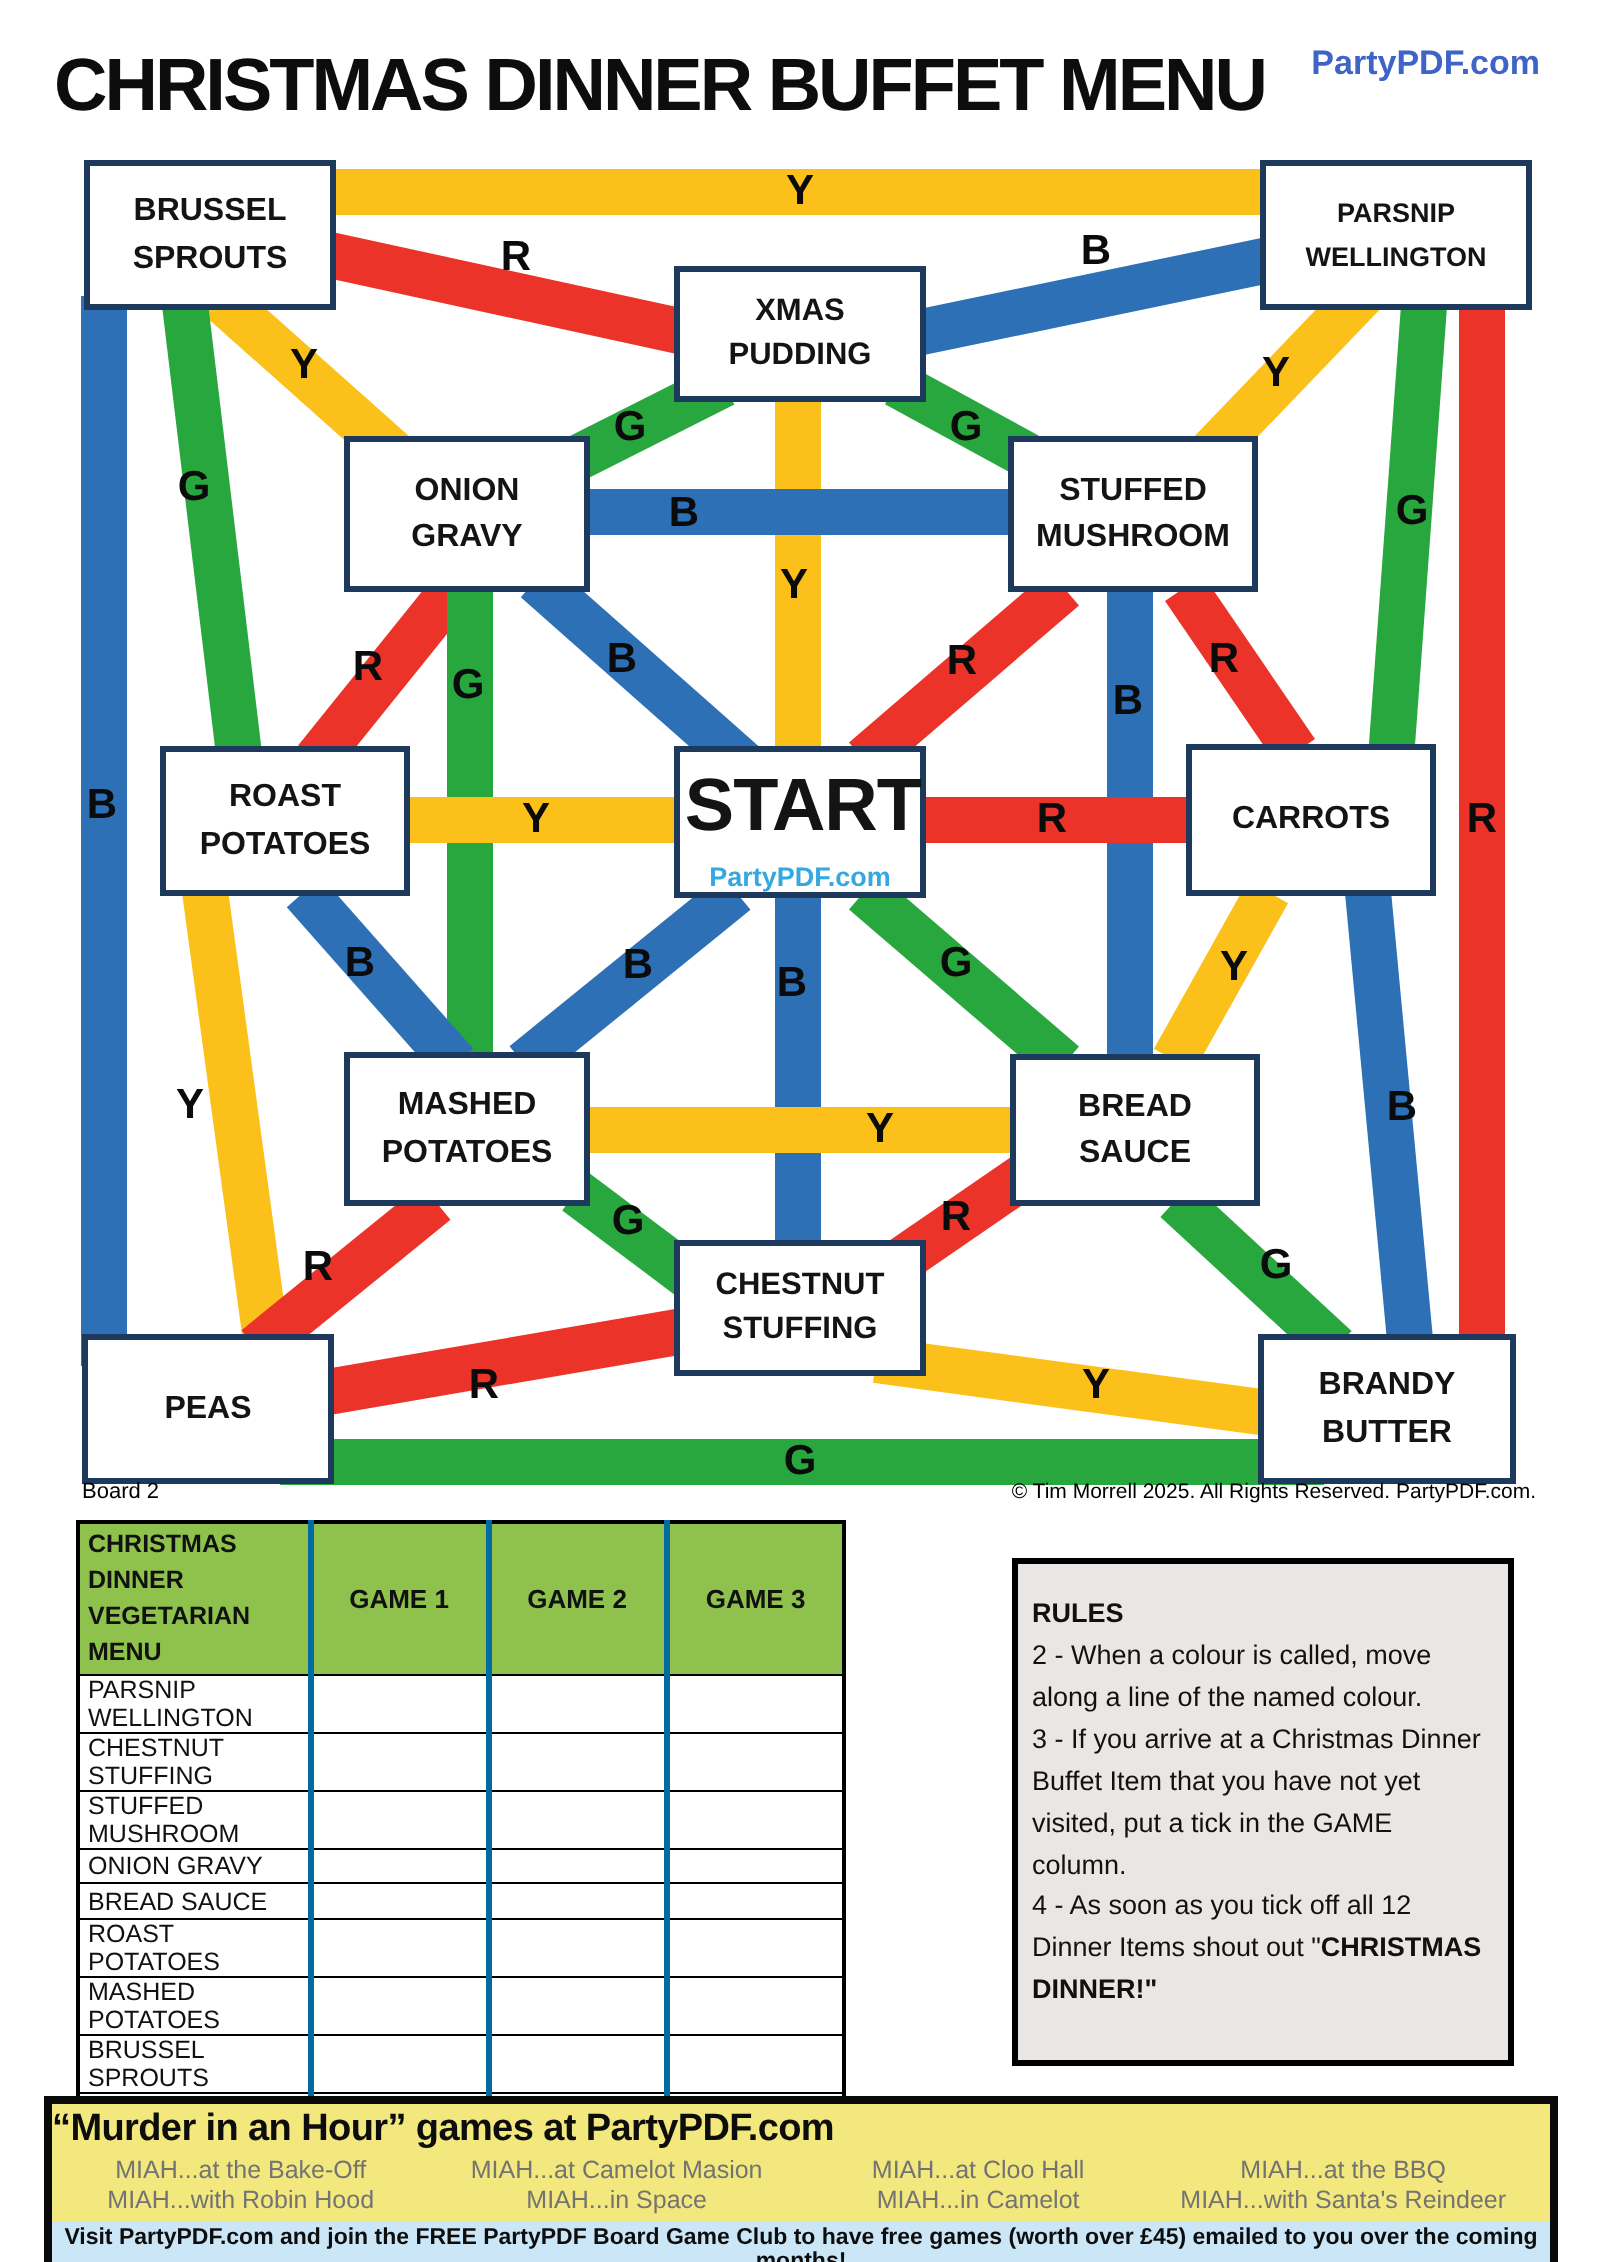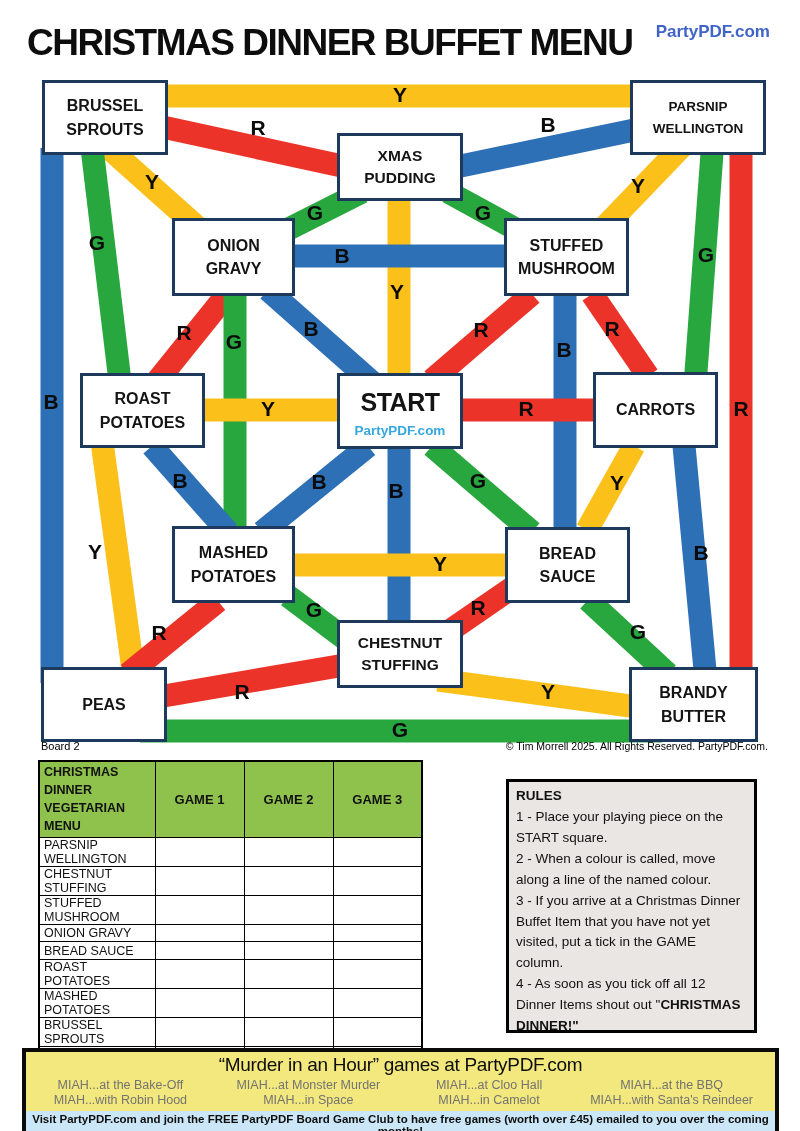--- a/index.html
+++ b/index.html
@@ -12,43 +12,43 @@
   .board{position:absolute;left:0;top:68px;width:800px;height:690px;}
   .board svg{position:absolute;left:0;top:0;}
   .board svg text{font-family:"Liberation Sans",sans-serif;font-weight:bold;font-size:21px;
                   fill:#0b0b0b;text-anchor:middle;}
   .node{position:absolute;background:#fff;border:3px solid #1d3a5c;box-sizing:border-box;
         display:flex;flex-direction:column;align-items:center;justify-content:center;
         text-align:center;font-weight:bold;color:#141414;}
   .node .lbl{font-size:16px;line-height:1.45;width:96%;}
   #node-parsnip-wellington .lbl{font-size:13.5px;line-height:1.6;}
   #node-xmas-pudding .lbl, #node-chestnut-stuffing .lbl{font-size:15.5px;}
-  #node-start .lbl{font-size:25px;letter-spacing:-0.5px;}
+  #node-start .lbl{font-size:37px;letter-spacing:-0.5px;}
   .node .sub{font-size:13.5px;font-weight:bold;color:#35a8df;margin-top:2px;}
   .board-label{position:absolute;left:41px;top:740px;font-size:11px;color:#000;}
   .copyright{position:absolute;right:32px;top:740px;font-size:10.5px;color:#000;}
   
   .tracker{position:absolute;left:38px;top:760px;width:385px;border-collapse:collapse;
            table-layout:fixed;}
   .tracker th,.tracker td{border:1.5px solid #000;box-sizing:border-box;}
   .tracker th{background:#8fc14d;height:38px;font-size:13px;}
   .tracker th.menu-head{text-align:left;padding-left:4px;font-size:12.5px;line-height:1.45;}
   .tracker td{height:17.9px;font-size:12.5px;padding:0 0 0 4px;}
-  .tracker th:nth-child(n+2),.tracker td:nth-child(n+2){border-left:1px solid #0369a1;width:89px;}
+  .tracker th:nth-child(n+2),.tracker td:nth-child(n+2){border-left:3px solid #0369a1;width:89px;}
   .tracker{border:2.5px solid #000;}
   .tracker td.menu-cell{font-weight:normal;}
   
   .rules{position:absolute;left:506px;top:779px;width:251px;height:254px;box-sizing:border-box;
-         background:#e9e6e3;border:3px solid #000;padding:4px 7px;font-size:13.5px;line-height:1.55;}
+         background:#e9e6e3;border:3px solid #000;padding:15px 7px;font-size:13.5px;line-height:1.55;}
   .rules .rules-title{font-weight:bold;}
   .rules p{margin:0;}
   
   .footer{position:absolute;left:22px;top:1048px;width:757px;box-sizing:border-box;
           background:#f2e87d;border:4px solid #0a0a0a;}
-  .footer-title{text-align:center;font-size:19px;font-weight:normal;letter-spacing:-0.3px;
+  .footer-title{text-align:left;font-size:19px;font-weight:bold;letter-spacing:-0.3px;
                 margin-top:2px;color:#0d0d0d;}
   .footer-games{display:grid;grid-template-columns:1fr 1.08fr 0.92fr 1.1fr;margin:2px 4px 3px 4px;}
   .footer-games div{text-align:center;font-size:12.5px;line-height:15px;color:#737373;}
   .footer-club{background:#cbe7f7;text-align:center;font-size:11.5px;font-weight:bold;
                padding:2px 0 3px 0;color:#0d0d0d;}
 </style>
 </head>
 <body>
 
 <div class="page">
@@ -261,32 +261,31 @@
           <td></td>
           <td></td>
           <td></td>
         </tr>
       </tbody>
   </table>
 
   <div class="rules">
     <div class="rules-title">RULES</div>
     <div>
-        <p>1 - Place your playing piece on the START square.</p>
         <p>2 - When a colour is called, move along a line of the named colour.</p>
         <p>3 - If you arrive at a Christmas Dinner Buffet Item that you have not yet visited, put a tick in the GAME column.</p>
         <p>4 - As soon as you tick off all 12 Dinner Items shout out "<b>CHRISTMAS DINNER!"</b></p>
       </div>
   </div>
 
   <div class="footer">
     <div class="footer-title">“Murder in an Hour” games at PartyPDF.com</div>
     <div class="footer-games">
         <div>MIAH...at the Bake-Off</div>
-        <div>MIAH...at Monster Murder</div>
+        <div>MIAH...at Camelot Masion</div>
         <div>MIAH...at Cloo Hall</div>
         <div>MIAH...at the BBQ</div>
         <div>MIAH...with Robin Hood</div>
         <div>MIAH...in Space</div>
         <div>MIAH...in Camelot</div>
         <div>MIAH...with Santa's Reindeer</div>
       </div>
     <div class="footer-club">Visit PartyPDF.com and join the FREE PartyPDF Board Game Club to have free games (worth over £45) emailed to you over the coming months!</div>
   </div>
 </div>

